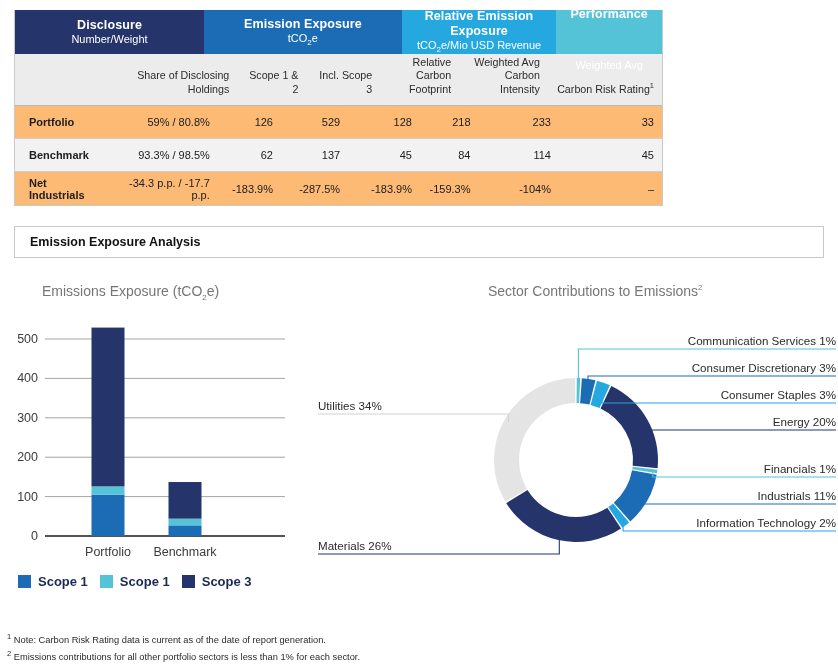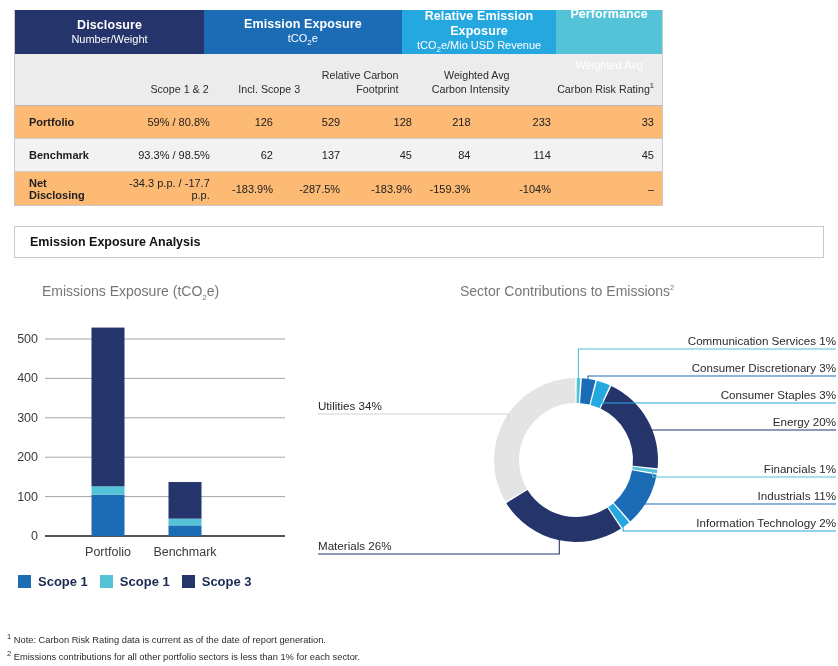--- a/index.html
+++ b/index.html
@@ -71,21 +71,21 @@
     border: 1px solid #c9c9c9; background: #fff;
     display: flex; align-items: center;
   }
   .panel-title { font-size: 12.5px; font-weight: bold; color: #111; padding-left: 15px; }
 
   
   .chart-title {
     position: absolute; font-size: 14px; color: #767676; font-weight: normal;
   }
   #bar-title { left: 42px; top: 283px; }
-  #donut-title { left: 460px; top: 283px; }
+  #donut-title { left: 488px; top: 283px; }
 
   .bar-chart { position: absolute; left: 0px; top: 325px; width: 290px; height: 240px; }
   .donut-chart { position: absolute; left: 300px; top: 318px; width: 538px; height: 250px; }
 
   .legend {
     position: absolute; left: 18px; top: 574px;
     display: flex; align-items: center; gap: 12px;
   }
   .legend .item { display: flex; align-items: center; gap: 7px; }
   .legend .swatch { width: 13px; height: 13px; display: inline-block; }
@@ -117,20 +117,21 @@
         <div class="g-sub">tCO<span class="sub2">2</span>e/Mio USD Revenue</div>
       </div>
       <div class="grp g4">
         <div class="g-title">Climate Performance</div>
         <div class="g-sub">Weighted Avg</div>
       </div>
     </div>
 
     <div class="thead-cols">
       <div class="c c0"></div>
+      <div class="c c1">Share of Disclosing Holdings</div>
       <div class="c c2">Scope 1 &amp; 2</div>
       <div class="c c3">Incl. Scope 3</div>
       <div class="c c4">Relative Carbon<br>Footprint</div>
       <div class="c c6">Weighted Avg<br>Carbon Intensity</div>
       <div class="c c7">Carbon Risk Rating<sup>1</sup></div>
     </div>
 
     <div class="row">
       <div class="c c0 lbl">Portfolio</div>
       <div class="c c1">59% / 80.8%</div>
@@ -147,21 +148,21 @@
       <div class="c c1">93.3% / 98.5%</div>
       <div class="c c2">62</div>
       <div class="c c3">137</div>
       <div class="c c4">45</div>
       <div class="c c5">84</div>
       <div class="c c6">114</div>
       <div class="c c7">45</div>
     </div>
 
     <div class="row">
-      <div class="c c0 lbl">Net Disclosing</div>
+      <div class="c c0 lbl">Net Industrials</div>
       <div class="c c1">-34.3 p.p. / -17.7 p.p.</div>
       <div class="c c2">-183.9%</div>
       <div class="c c3">-287.5%</div>
       <div class="c c4">-183.9%</div>
       <div class="c c5">-159.3%</div>
       <div class="c c6">-104%</div>
       <div class="c c7">–</div>
     </div>
   </div>
 

